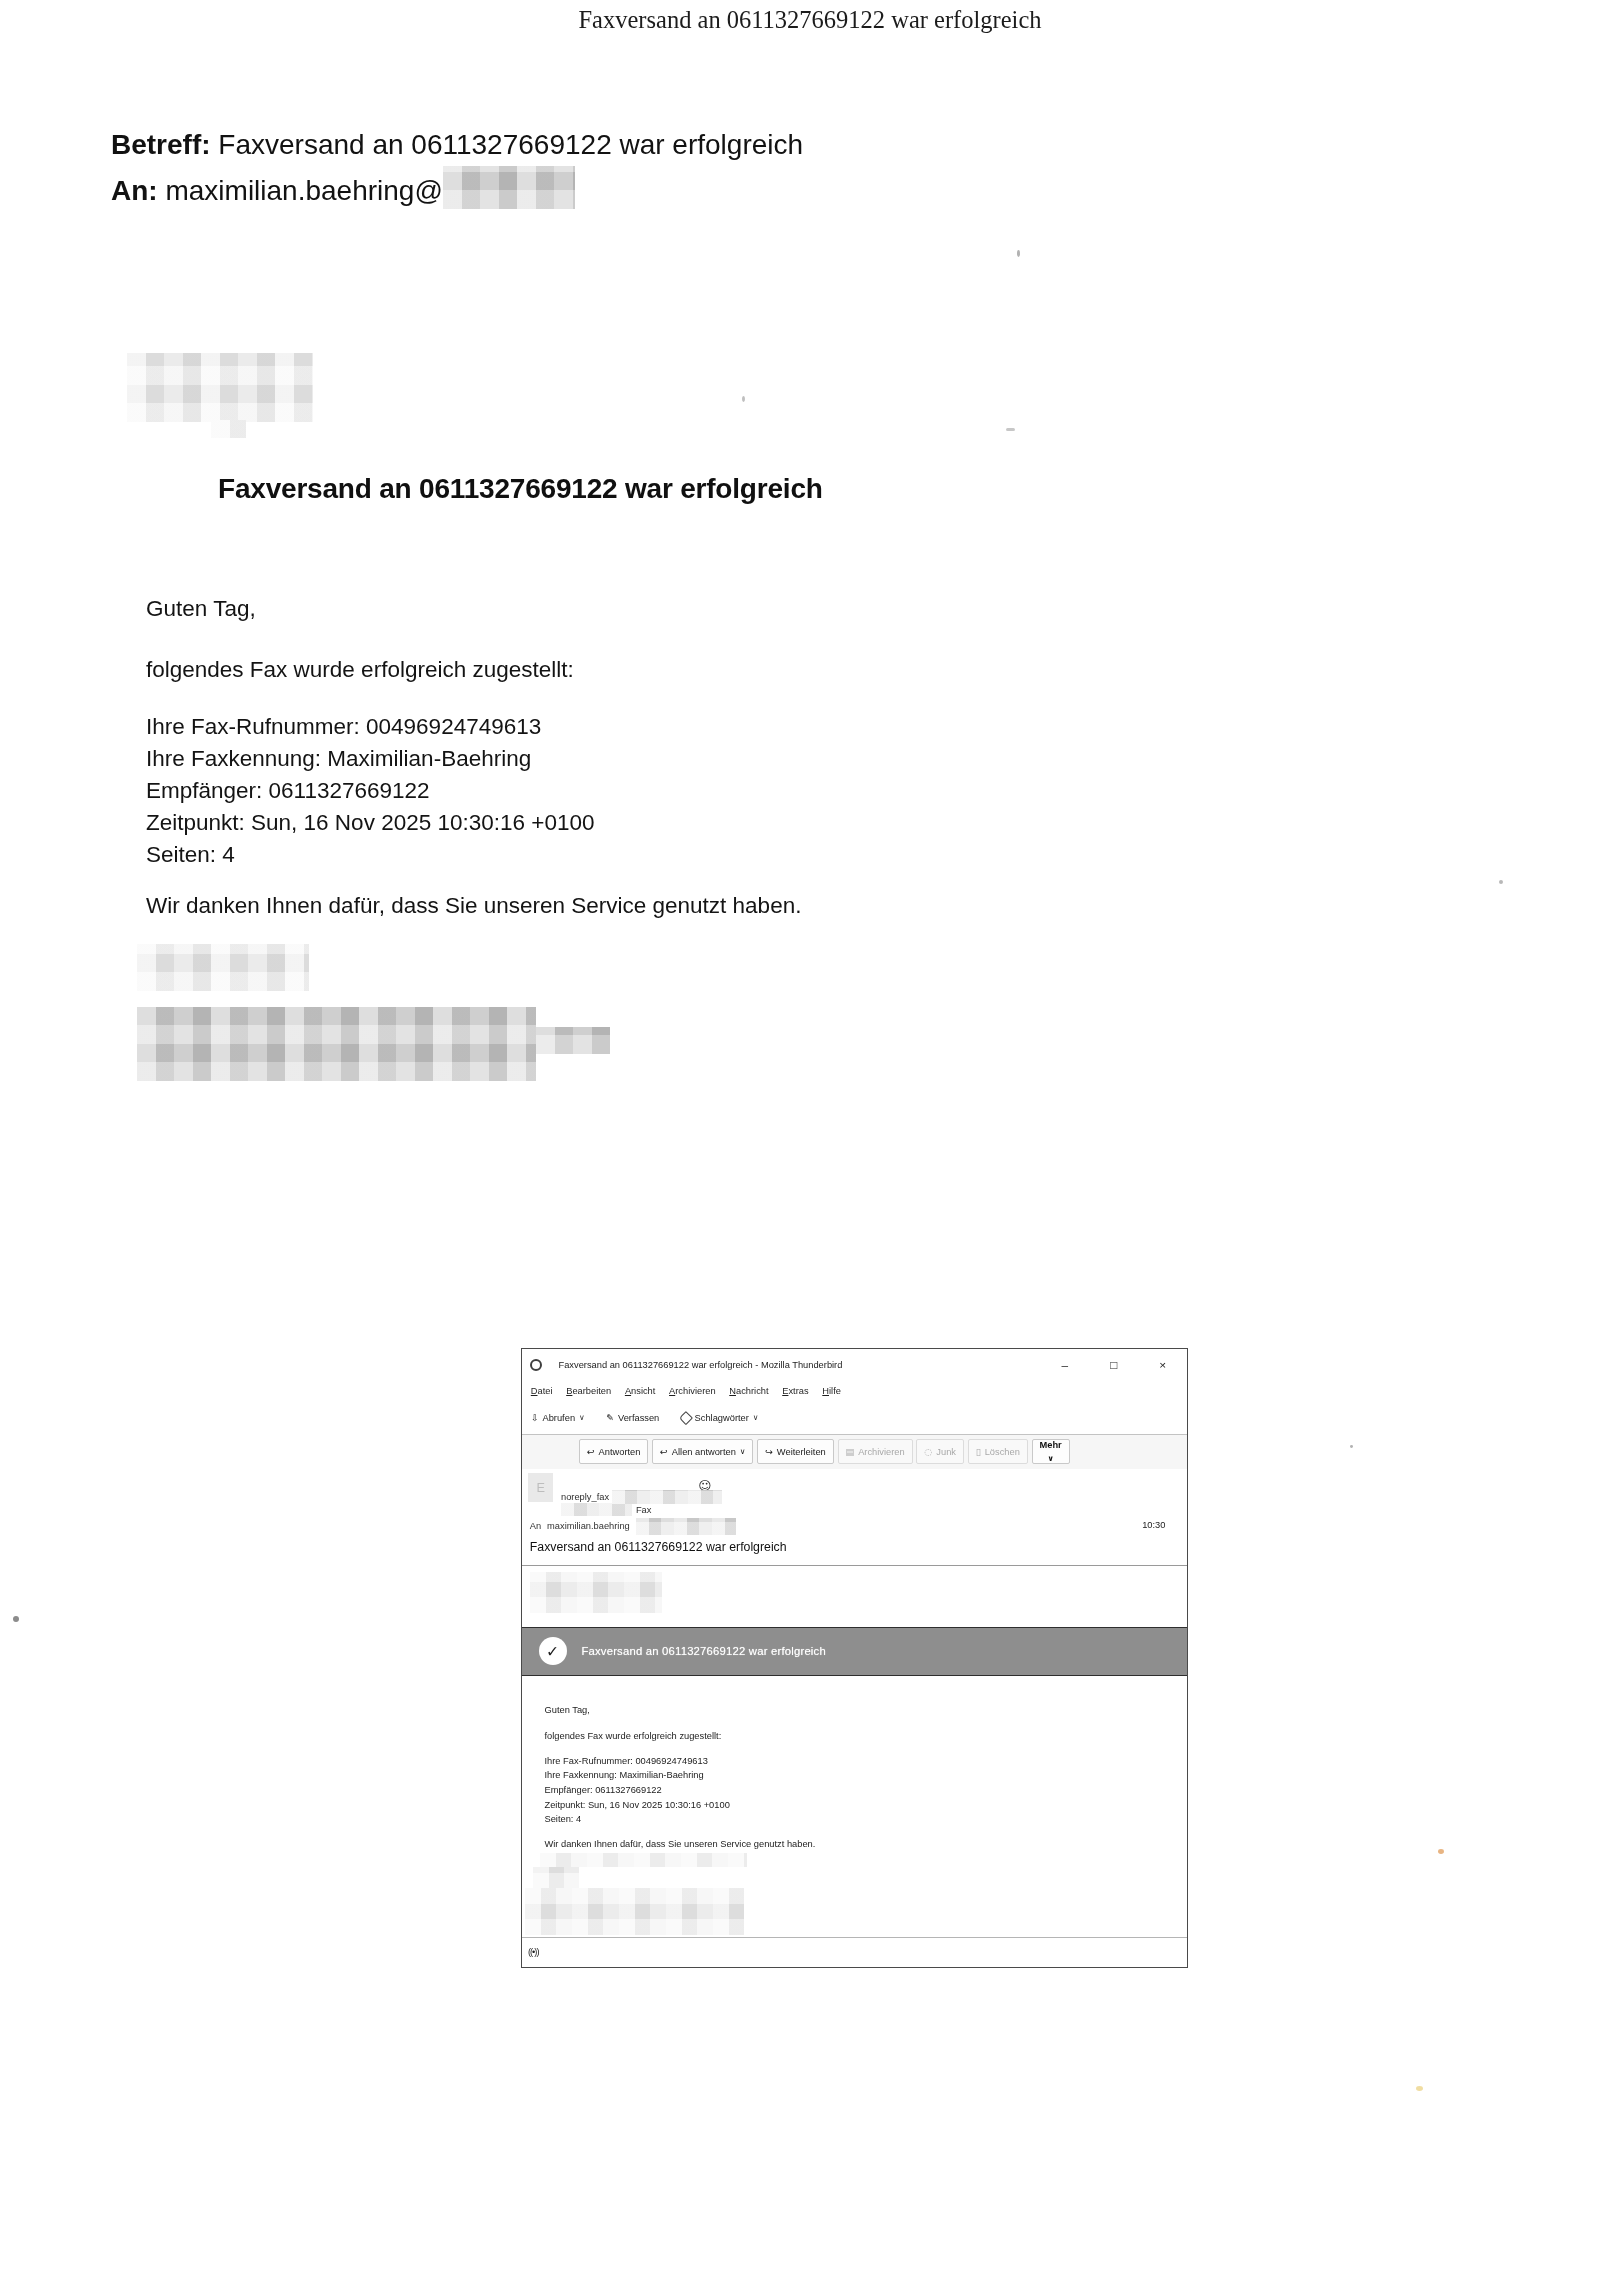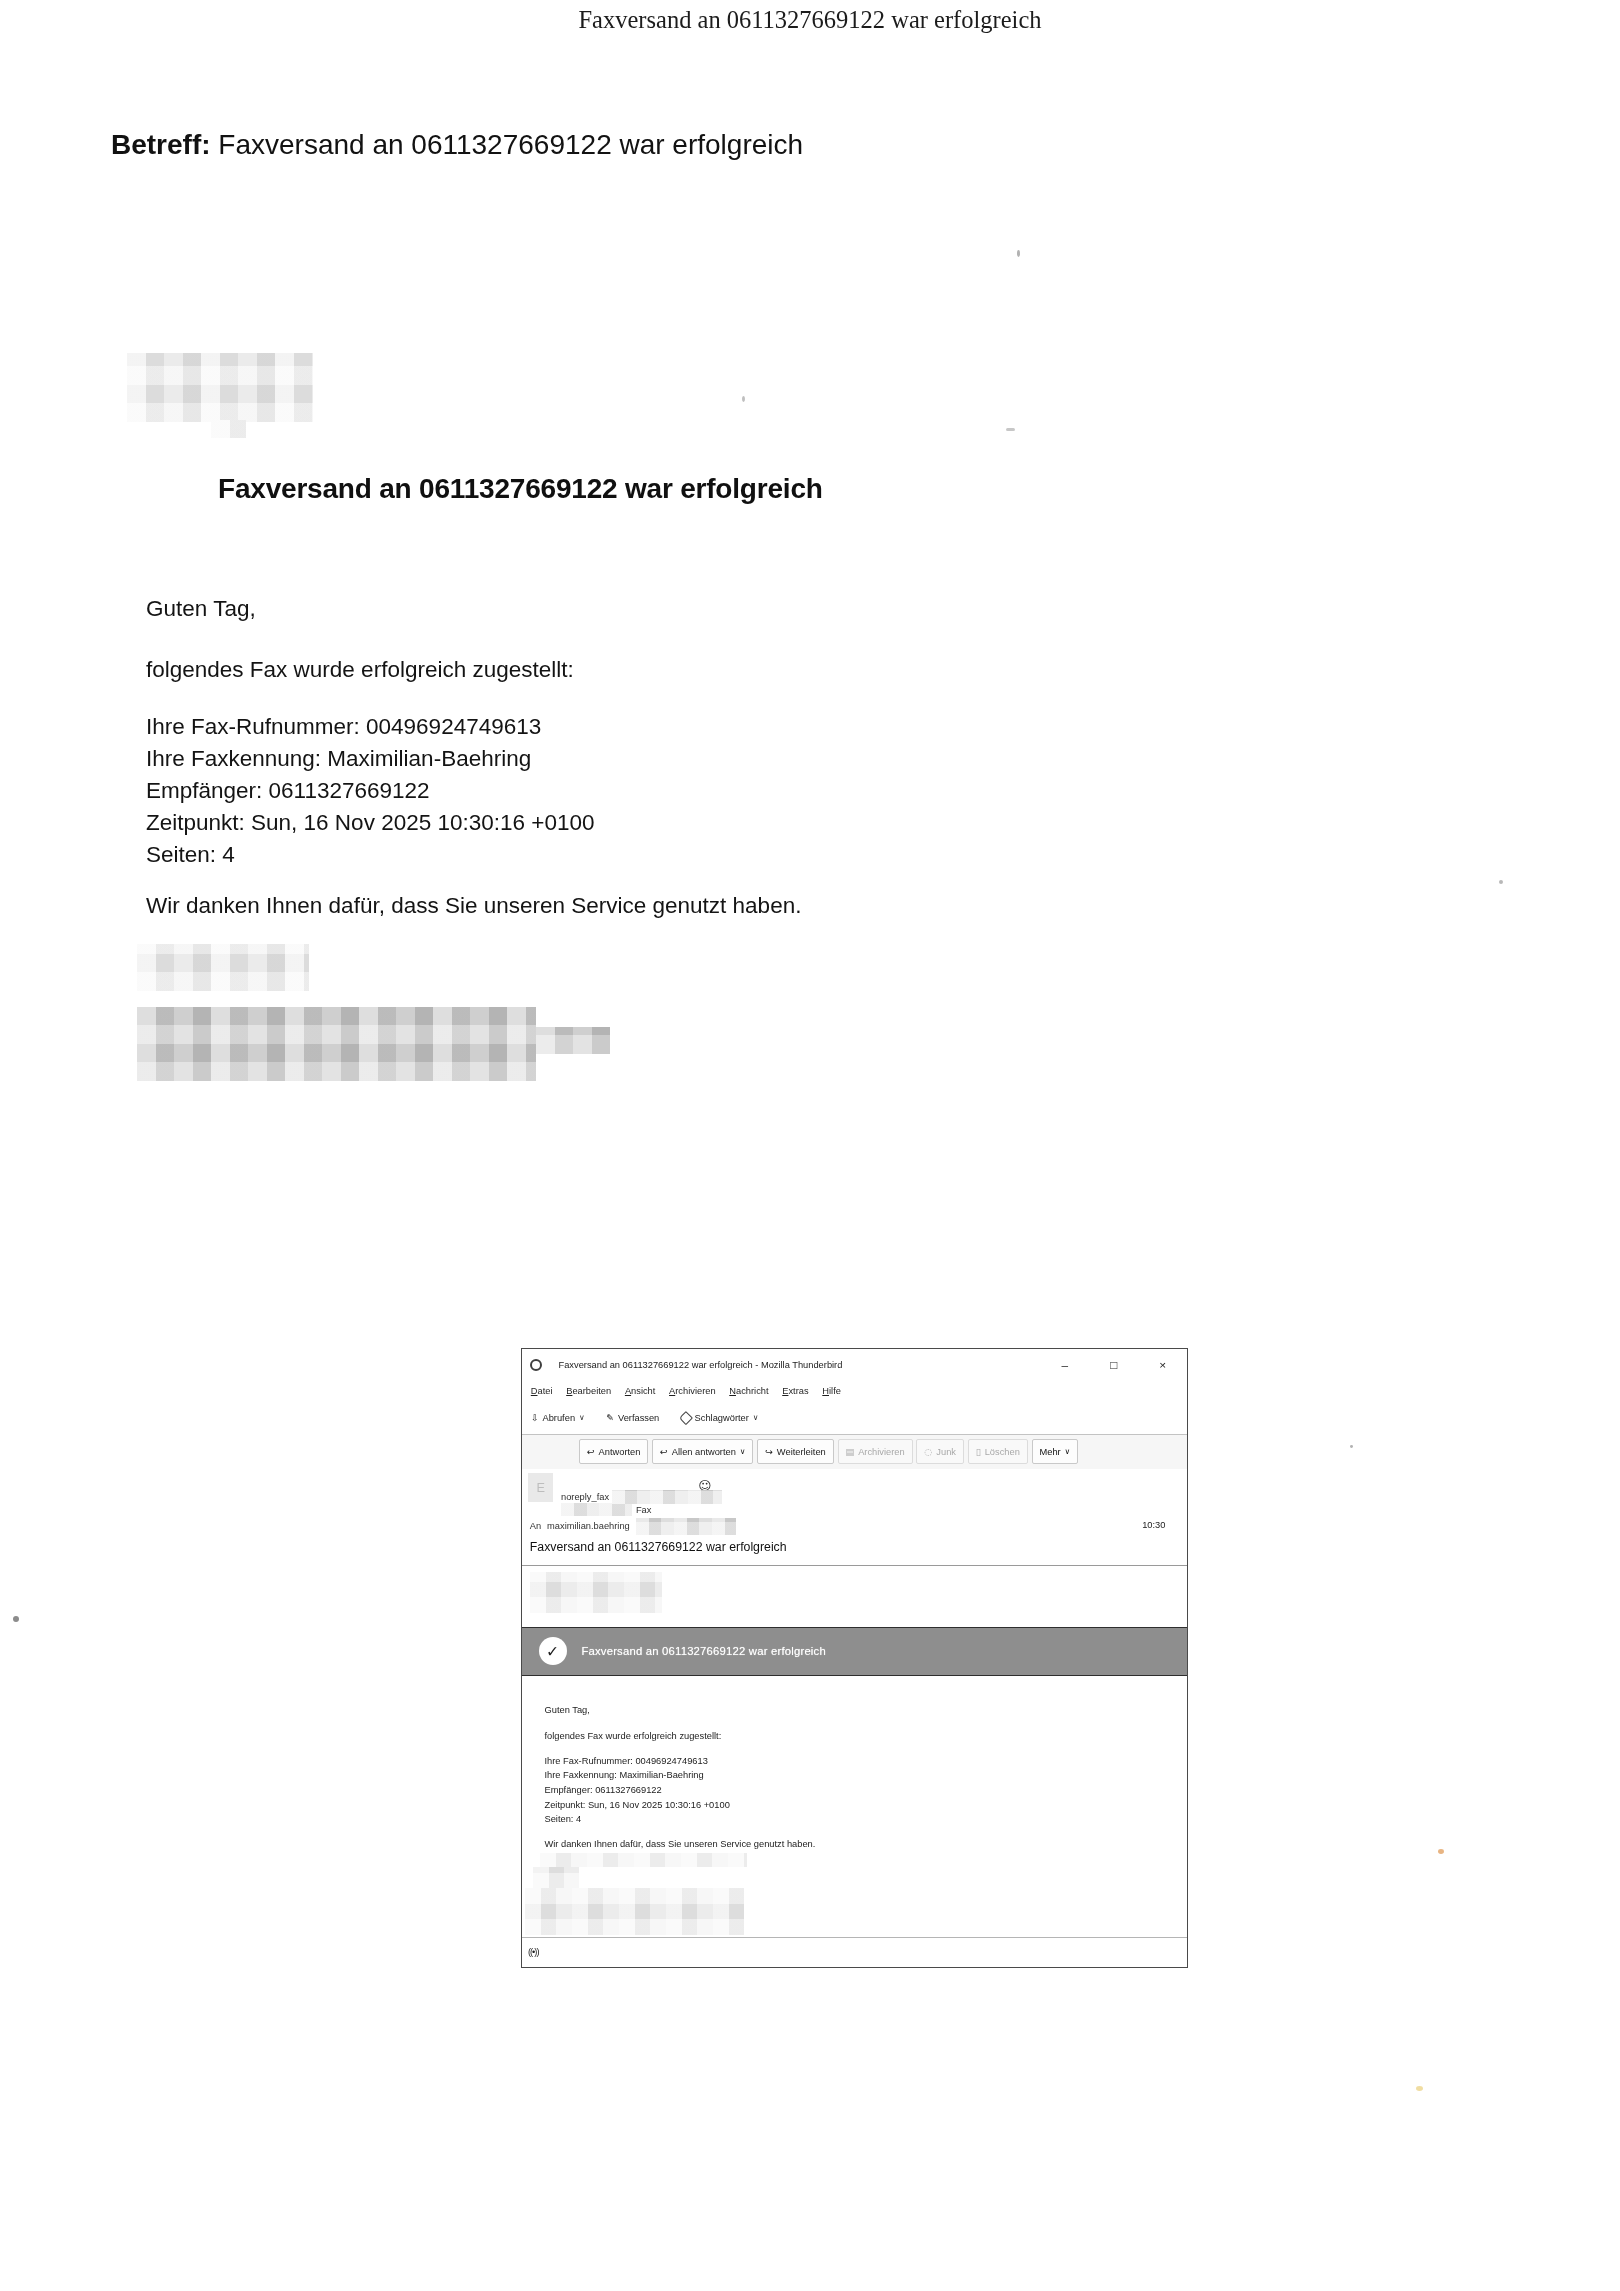--- a/index.html
+++ b/index.html
@@ -73,21 +73,21 @@
   .tbtn{display:flex;align-items:center;gap:3.9px;color:#222;}
   .tbtn .chev{font-size:7.8px;color:#333;}
   .tag-icon{width:7.8px;height:7.8px;border:1.2px solid #444;border-radius:1px 1px 1px 3.9px;transform:rotate(45deg);display:inline-block;}
   .tb-actionbar{height:34px;background:#f6f6f6;display:flex;align-items:center;gap:3.9px;padding-left:57px;}
   .abtn{
     height:22.5px;display:flex;align-items:center;gap:3.9px;padding:0 6.9px;
     border:1px solid #c9c9c9;border-radius:2px;background:#fdfdfd;color:#222;white-space:nowrap;
   }
   .abtn .chev{font-size:7.8px;}
   .abtn.disabled{color:#a9a9a9;border-color:#dcdcdc;background:#f9f9f9;}
-  .abtn.more{font-weight:400;color:#111;}
+  .abtn.more{font-weight:700;color:#111;flex-direction:column;}
   .tb-msgheader{position:relative;height:97px;border-bottom:1px solid #9a9a9a;box-sizing:border-box;}
   .tb-avatar{position:absolute;left:5.9px;top:4.9px;width:25.5px;height:29px;background:#e9e9e9;color:#bdbdbd;
     font-size:12.7px;display:flex;align-items:center;justify-content:center;}
   .tb-from1{position:absolute;left:39px;top:3.9px;height:14.7px;display:flex;align-items:center;gap:3.9px;margin-top:30px;}
   .tb-from2{position:absolute;left:39px;top:20.6px;height:15.7px;display:flex;align-items:center;gap:2.9px;}
   .tb-smiley{position:absolute;left:176px;top:10.8px;width:13.7px;height:13.7px;border-radius:50%;
     color:#2c2c2c;font-size:12.7px;line-height:13.7px;text-align:center;}
   .tb-an{position:absolute;left:7.8px;top:49px;height:17.6px;display:flex;align-items:center;gap:5.9px;color:#333;}
   .tb-time{position:absolute;right:21.6px;top:51px;color:#222;}
   .tb-subject{position:absolute;left:7.8px;top:71px;font-size:12.3px;color:#111;}
@@ -117,20 +117,24 @@
 </style>
 </head>
 <body>
 
 <div class="doc-title">Faxversand an 0611327669122 war erfolgreich</div>
 
 <div class="hdr">
   <div>
     <b>Betreff:</b>
     <span>Faxversand an 0611327669122 war erfolgreich</span>
+  </div>
+  <div>
+    <b>An:</b>
+    <span>maximilian.baehring@</span><span class="px-inline m-dark vx" style="width:132px;height:43px;"></span>
   </div>
 </div>
 
 <div class="px m-light logo-redact"></div>
 <div class="px m-light logo-redact-tail"></div>
 
 <div class="subject-h1">Faxversand an 0611327669122 war erfolgreich</div>
 
 <div class="body-text">
   <div class="gap1">Guten Tag,</div>

